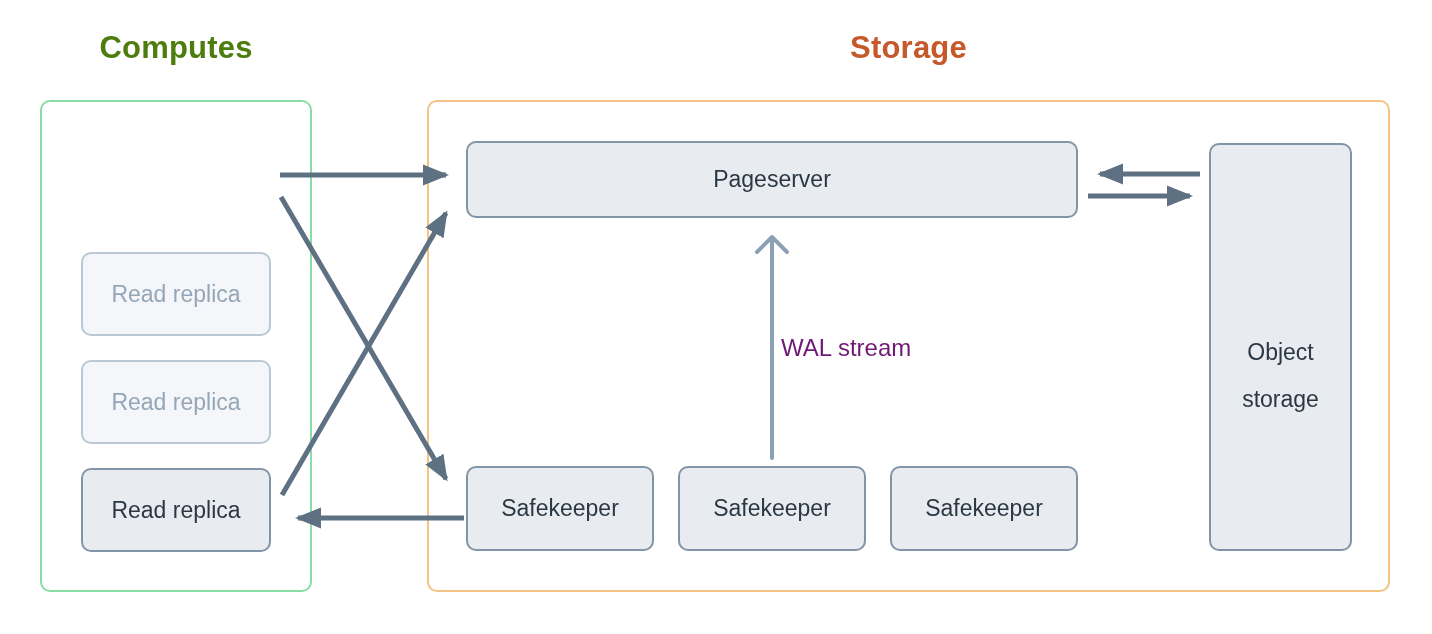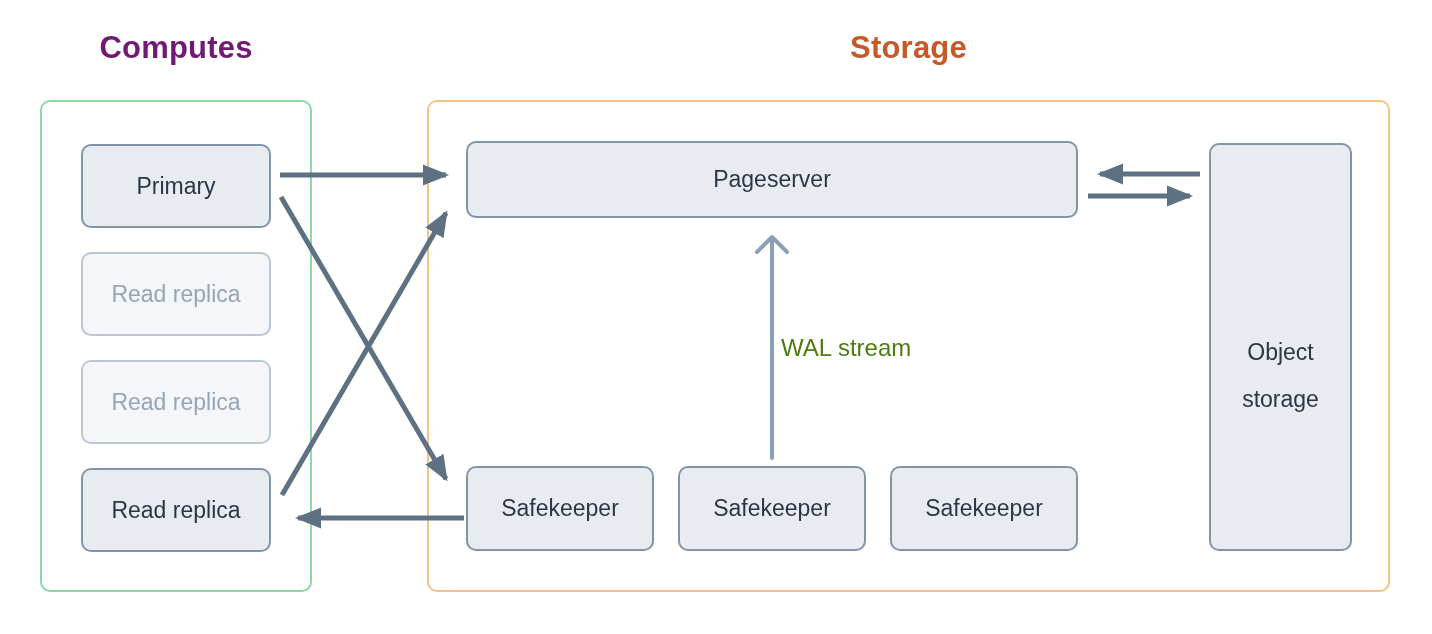--- a/index.html
+++ b/index.html
@@ -16,21 +16,21 @@
     overflow: hidden;
   }
   .group-title {
     position: absolute;
     top: 30px;
     font-size: 31px;
     font-weight: bold;
     text-align: center;
     letter-spacing: 0.2px;
   }
-  .computes-title { left: 40px; width: 272px; color: #701a75; }
+  .computes-title { left: 40px; width: 272px; color: #4d7c0f; }
   .storage-title  { left: 427px; width: 963px; color: #c5592a; }
 
   .group-box {
     position: absolute;
     border-radius: 10px;
     box-sizing: border-box;
     background: transparent;
   }
   .computes-group {
     left: 40px; top: 100px; width: 272px; height: 492px;
@@ -72,21 +72,21 @@
     left: 1209px; top: 143px; width: 143px; height: 408px;
     flex-direction: column;
     gap: 20px;
     padding-top: 58px;
   }
 
   .wal-label {
     position: absolute;
     left: 781px; top: 334px;
     font-size: 24px;
-    color: #4d7c0f;
+    color: #701a75;
     white-space: nowrap;
   }
 
   svg.edges {
     position: absolute;
     left: 0; top: 0;
     width: 1432px; height: 634px;
     pointer-events: none;
   }
 </style>
@@ -95,23 +95,20 @@
 
 <div class="canvas">
 
   <div class="group-title computes-title">Computes</div>
 
   <div class="group-title storage-title">Storage</div>
 
   <div class="group-box computes-group"></div>
   <div class="group-box storage-group"></div>
 
-  <div class="node node-primary">
-    <span>Primary</span>
-  </div>
   <div class="node faded node-rr1">
     <span>Read replica</span>
   </div>
   <div class="node faded node-rr2">
     <span>Read replica</span>
   </div>
   <div class="node node-rr3">
     <span>Read replica</span>
   </div>
 

